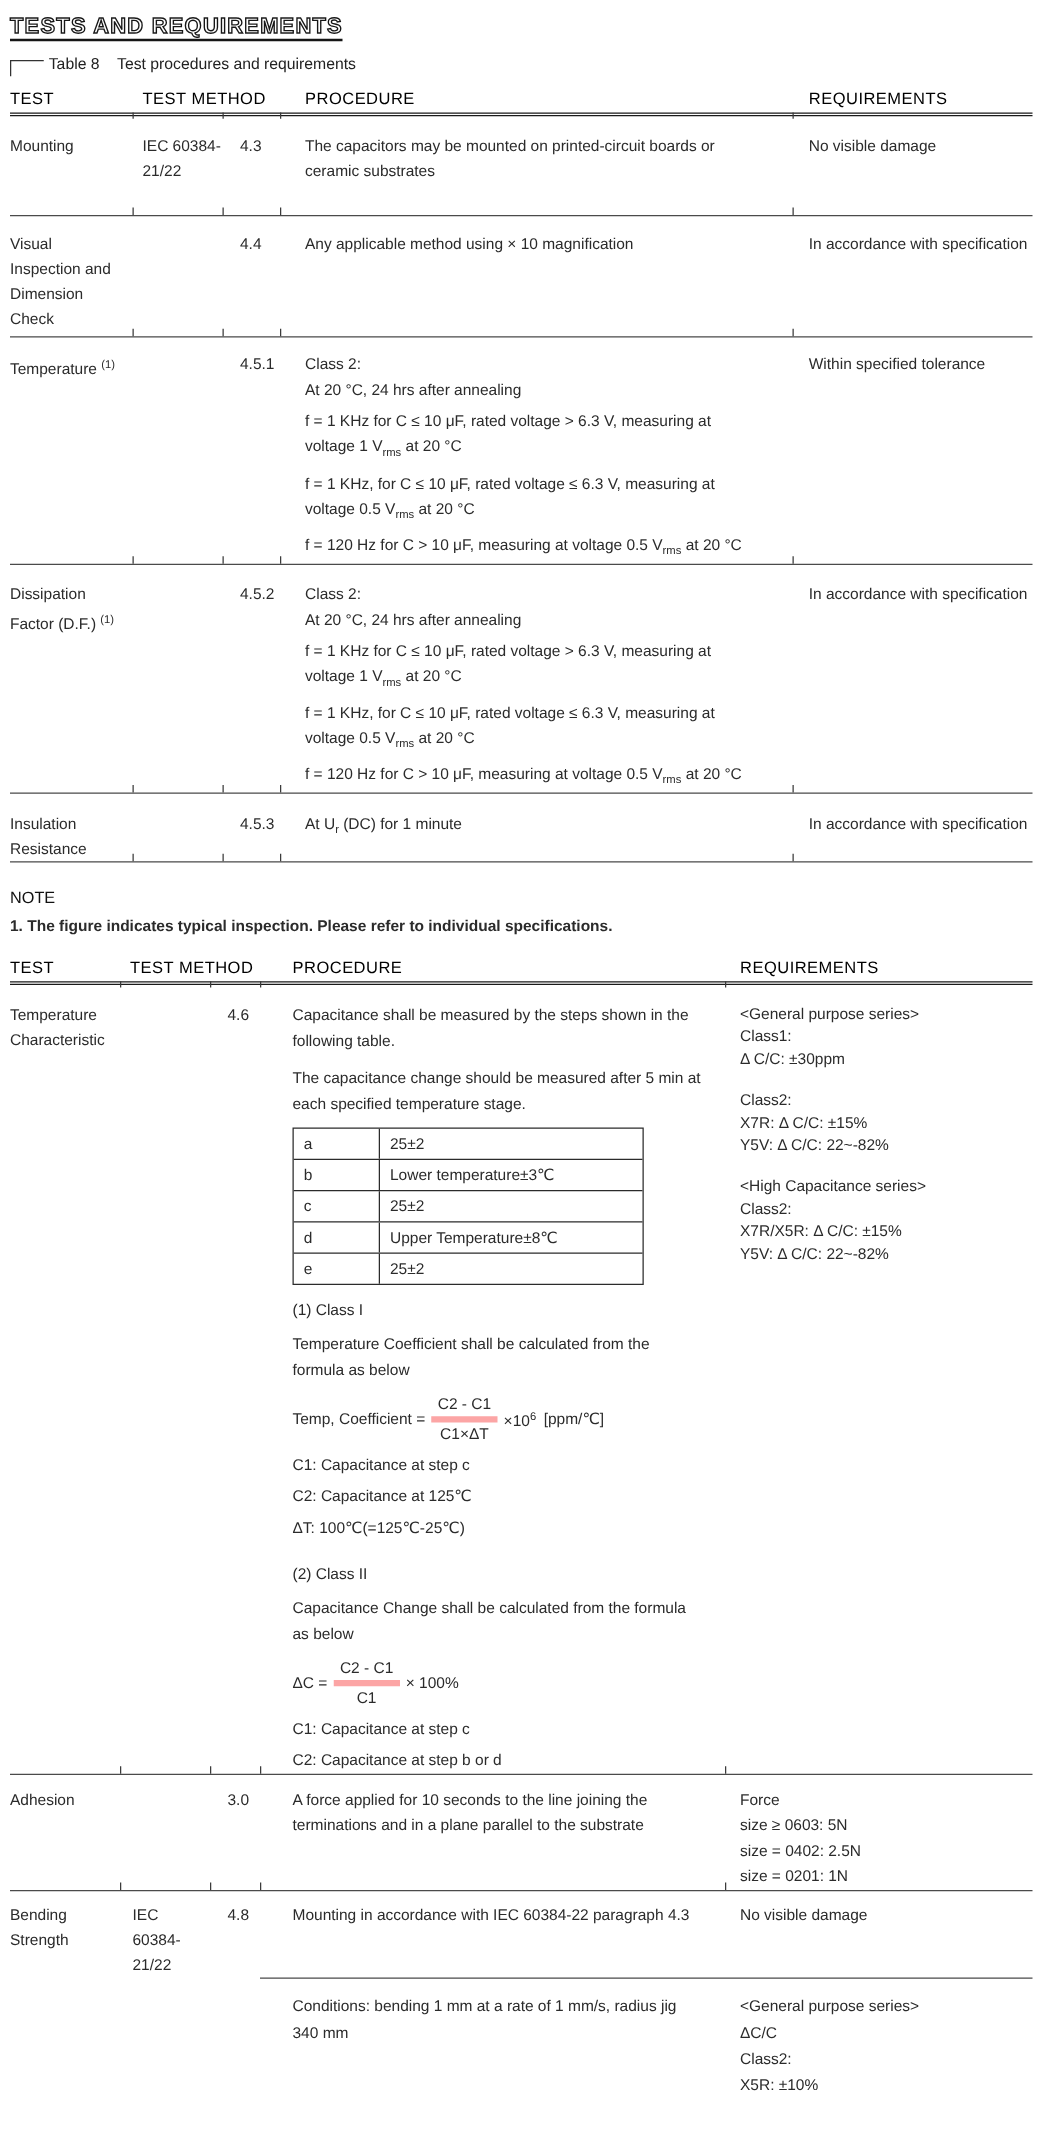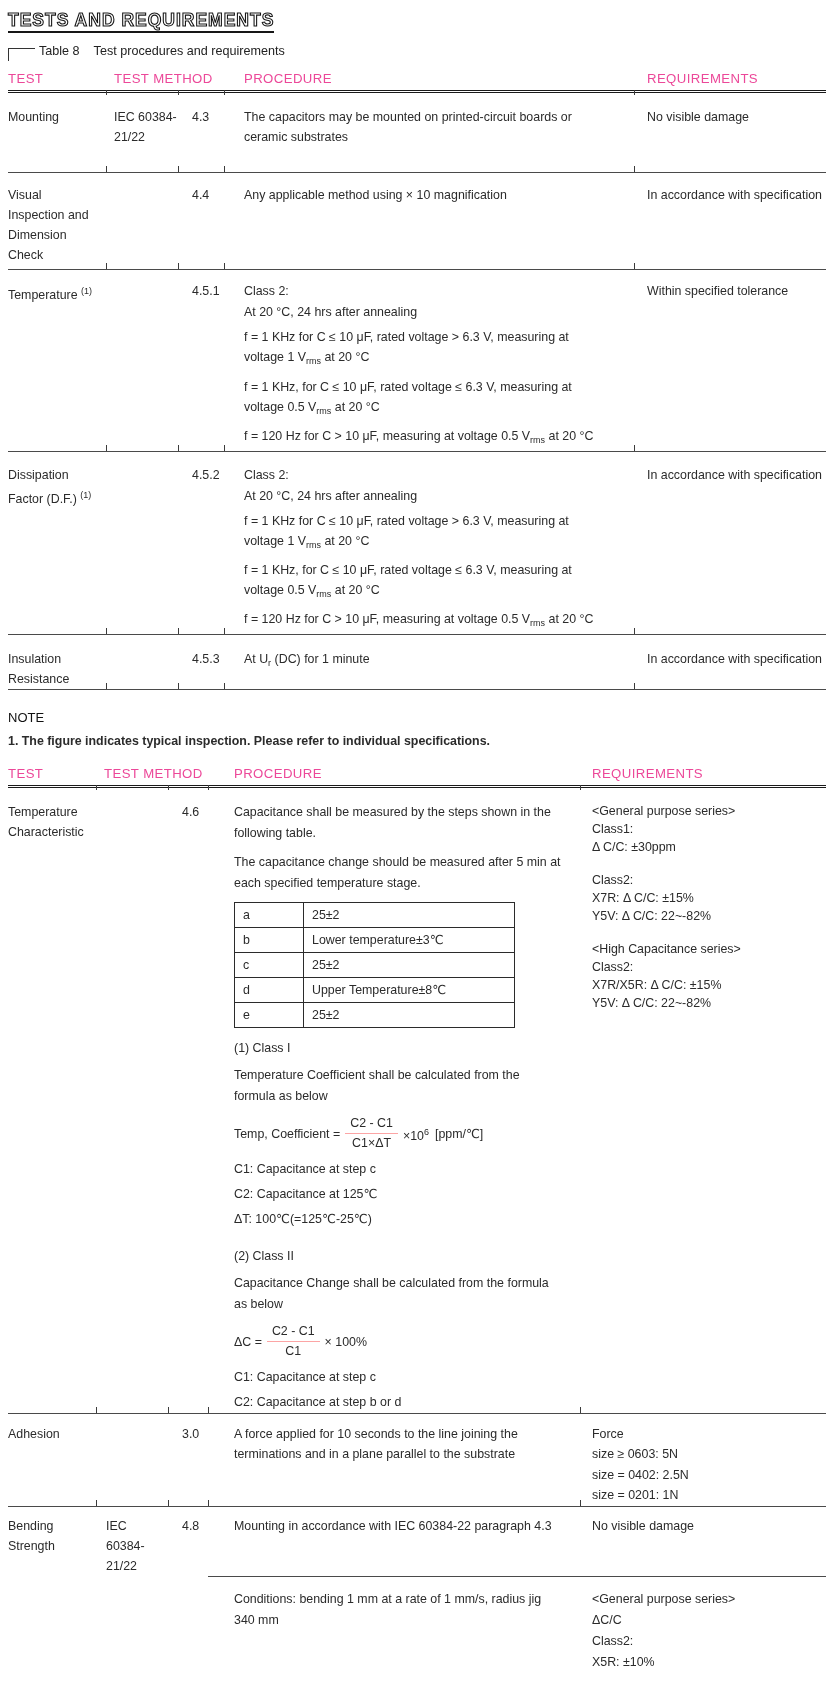--- a/index.html
+++ b/index.html
@@ -9,21 +9,21 @@
   .doc-title{display:inline-block;margin:4px 0 0 0;font-size:17.5px;font-weight:700;letter-spacing:1px;
     color:#fff;-webkit-text-stroke:1.1px #161616;border-bottom:2.5px solid #161616;padding-bottom:1px;line-height:1.15;text-align:center;}
   
   .caption{margin-top:11px;font-size:12.6px;display:flex;align-items:flex-start;color:#222;}
   .cap-bracket{display:inline-block;width:26px;height:12px;border-left:1px solid #333;border-top:1px solid #333;margin:4px 4px 0 0;}
   .cap-label{margin-right:14px;}
   
   .grid1{display:grid;grid-template-columns:98px 72px 46px 410px 1fr;}
   .grid2{display:grid;grid-template-columns:88px 72px 40px 372px 1fr;}
   .t-head{border-bottom:3px double #1a1a1a;padding:2px 0 4px 0;position:relative;margin-top:8px;}
-  .t-head .hc{font-size:13.2px;letter-spacing:.4px;color:#ec4899;}
+  .t-head .hc{font-size:13.2px;letter-spacing:.4px;color:#000000;}
   .hc-method{padding-left:8px;}
   .hc-proc1{padding-left:20px;}
   .hc-req1{padding-left:13px;}
   .hc-proc2{padding-left:26px;}
   .hc-req2{padding-left:12px;}
   .tick{position:absolute;width:1px;background:#3b3b3b;}
   .t-head .tick{height:5px;top:100%;}
   .sep{height:1px;background:#4a4a4a;position:relative;}
   .sep .tick{height:6px;top:-6px;}
   .cell{font-size:12.4px;line-height:20px;}
@@ -54,21 +54,21 @@
   .row-temp .c-proc p{line-height:21px;margin-bottom:8px;}
   .steps{border:1px solid #2b2b2b;width:279px;margin:2px 0 10px 0;}
   .steps .srow{display:grid;grid-template-columns:68px 1fr;border-top:1px solid #2b2b2b;}
   .steps .srow:first-child{border-top:none;}
   .steps .scell{padding:1px 8px;line-height:22px;font-size:12.4px;}
   .steps .scell+.scell{border-left:1px solid #2b2b2b;}
   .cls-head{margin:6px 0 6px 0;line-height:21px;}
   .cline{line-height:21px;margin-top:4px;}
   .formula{display:flex;align-items:center;margin:6px 0 6px 0;min-height:38px;}
   .frac{display:inline-flex;flex-direction:column;text-align:center;margin:0 5px;font-size:12.4px;}
-  .frac .num{border-bottom:1px solid #fca5a5;padding:0 5px 1px 5px;line-height:17px;}
+  .frac .num{border-bottom:5px solid #fca5a5;padding:0 5px 1px 5px;line-height:17px;}
   .frac .den{padding-top:1px;line-height:17px;}
   .f-unit{margin-left:6px;}
   .gap10{height:10px;}
   .req-group{margin-bottom:15px;}
   .req-group div{line-height:18px;}
   
   .row-adhesion{padding-top:10px;min-height:79px;}
   .row-adhesion .c-req div{line-height:20.5px;}
   
   .row-bending{padding-top:9px;}

